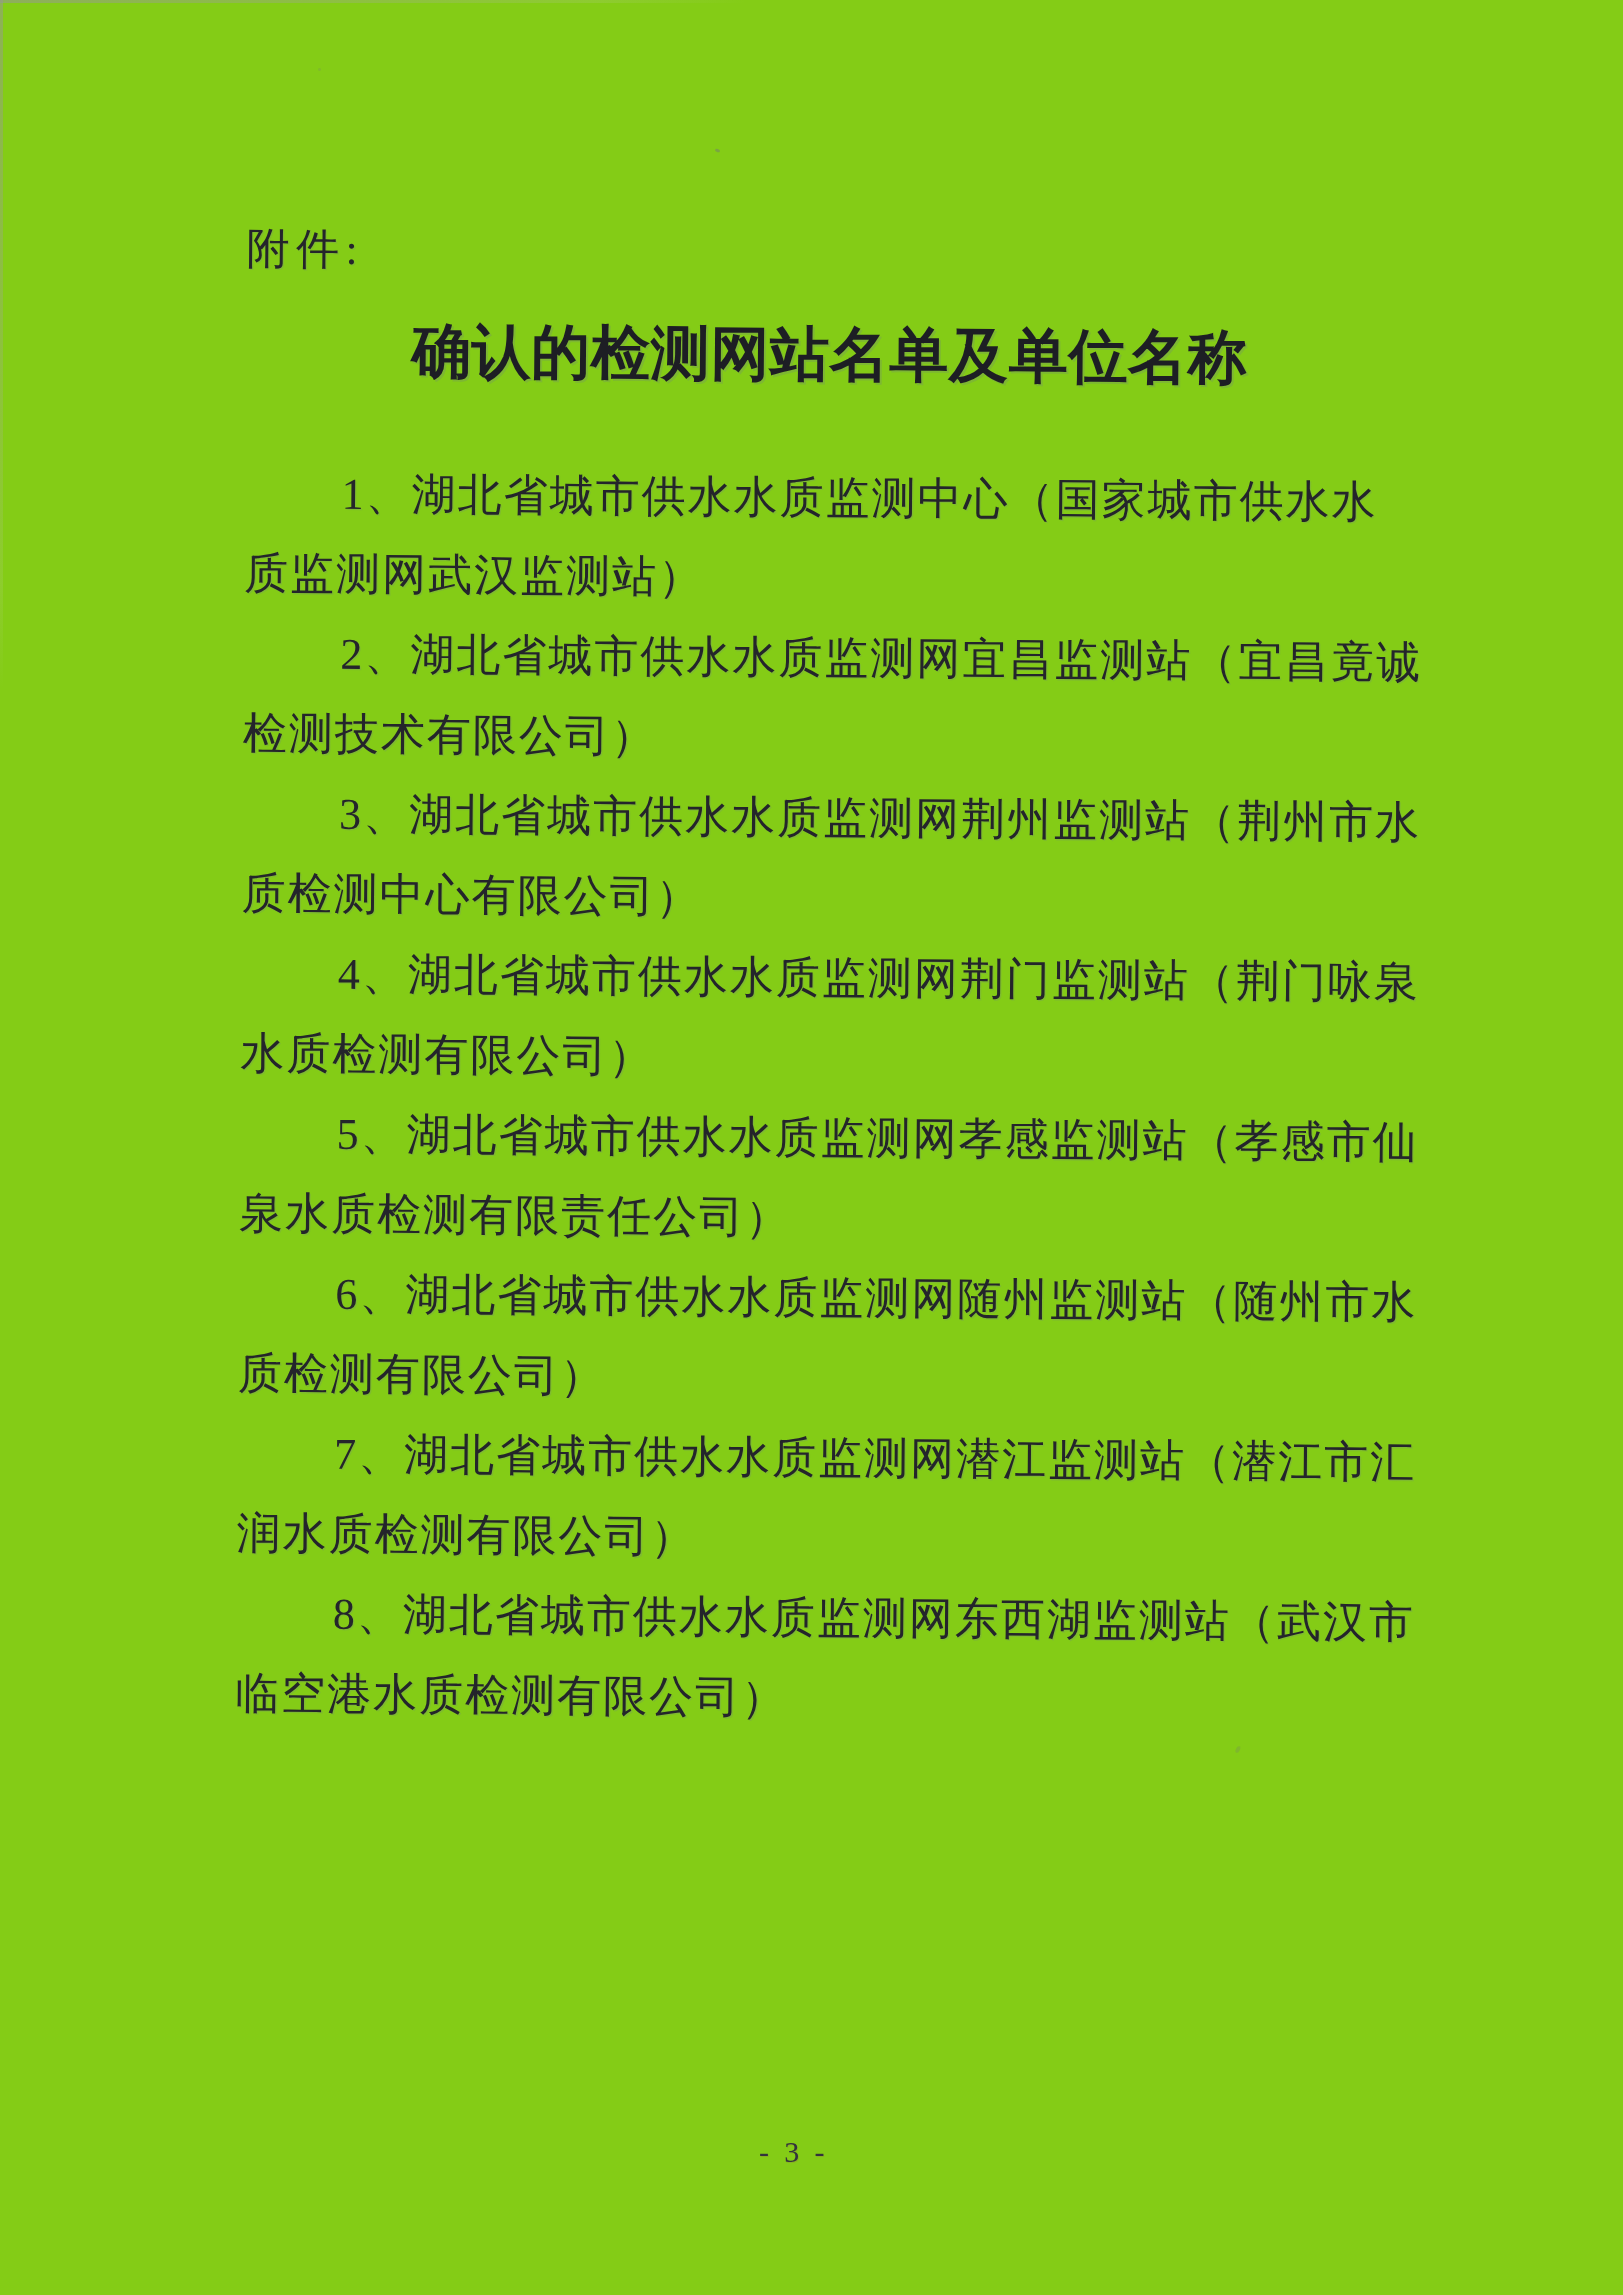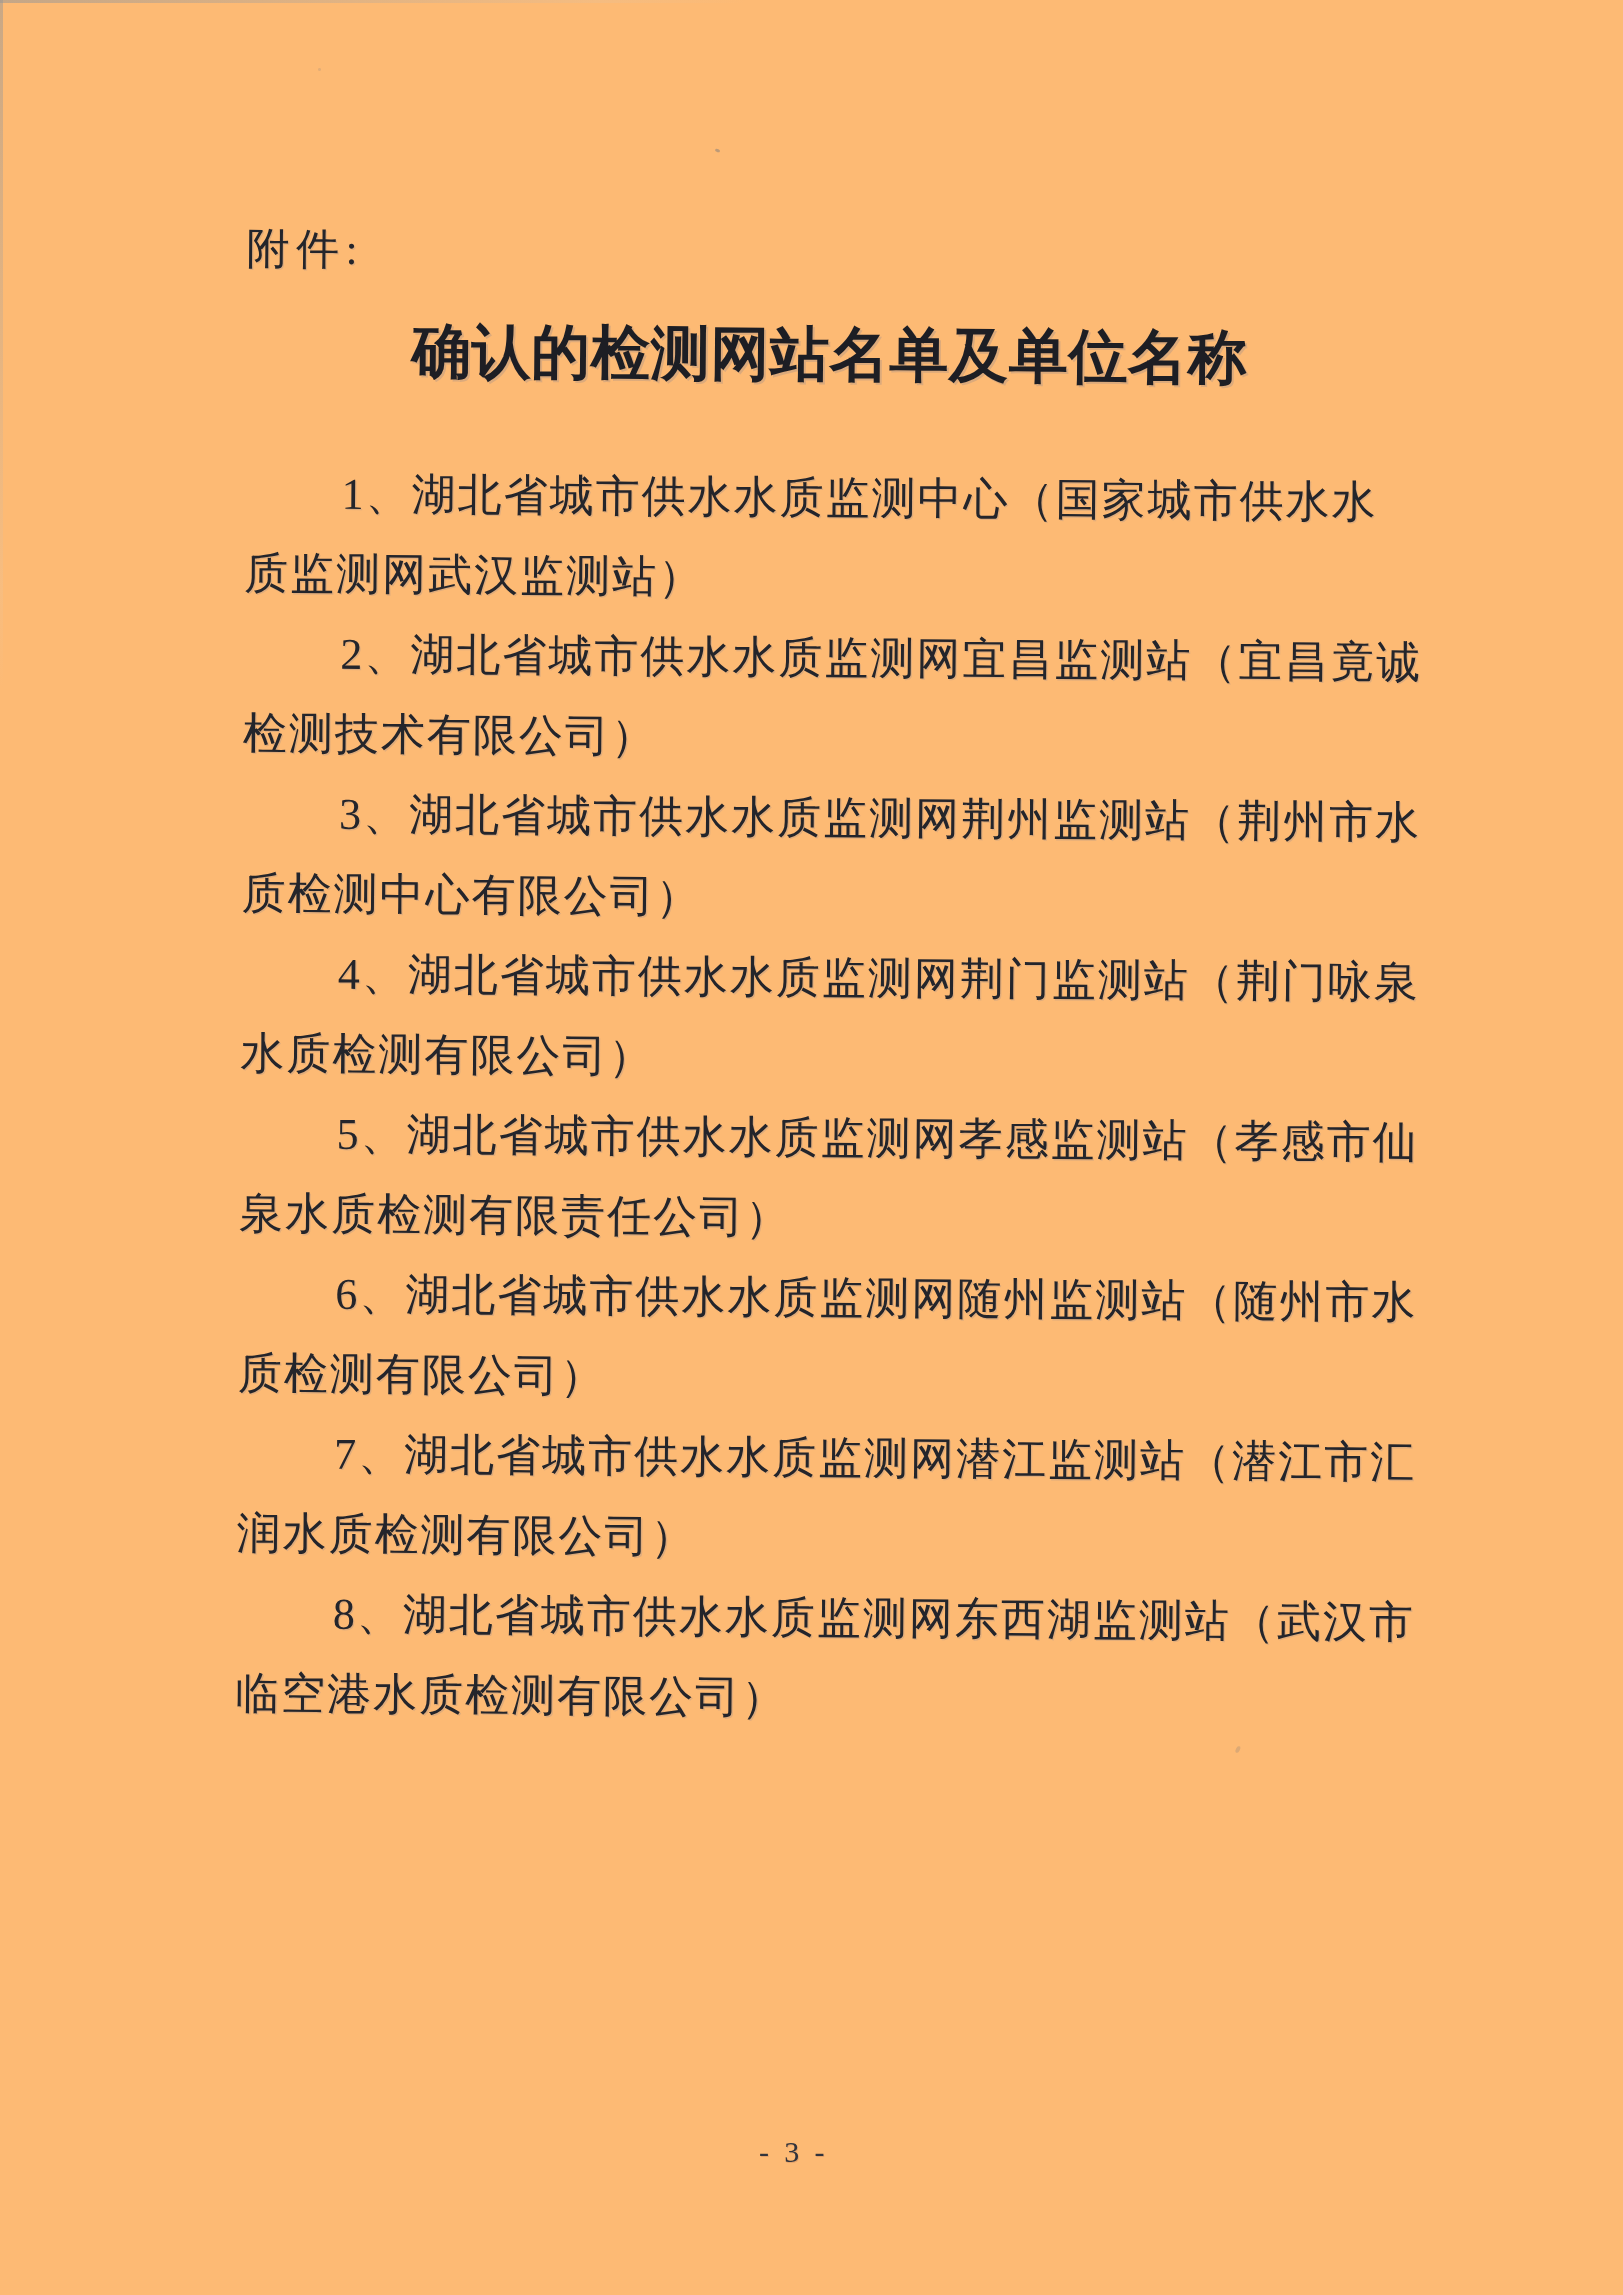--- a/index.html
+++ b/index.html
@@ -4,21 +4,21 @@
 <style>
   html, body {
     margin: 0;
     padding: 0;
     background: #e8e8e8;
   }
   .page {
     position: relative;
     width: 1624px;
     height: 2295px;
-    background: #fdba74;
+    background: #84cc16;
     overflow: hidden;
     font-family: "Liberation Serif", "DejaVu Serif", serif;
     color: #24252b;
   }
   
   .scan-edge-top {
     position: absolute;
     left: 0; top: 0;
     width: 46%; height: 3.3px;
     background: linear-gradient(to right, rgba(150,150,150,0.55), rgba(200,200,200,0.15) 80%, transparent);

